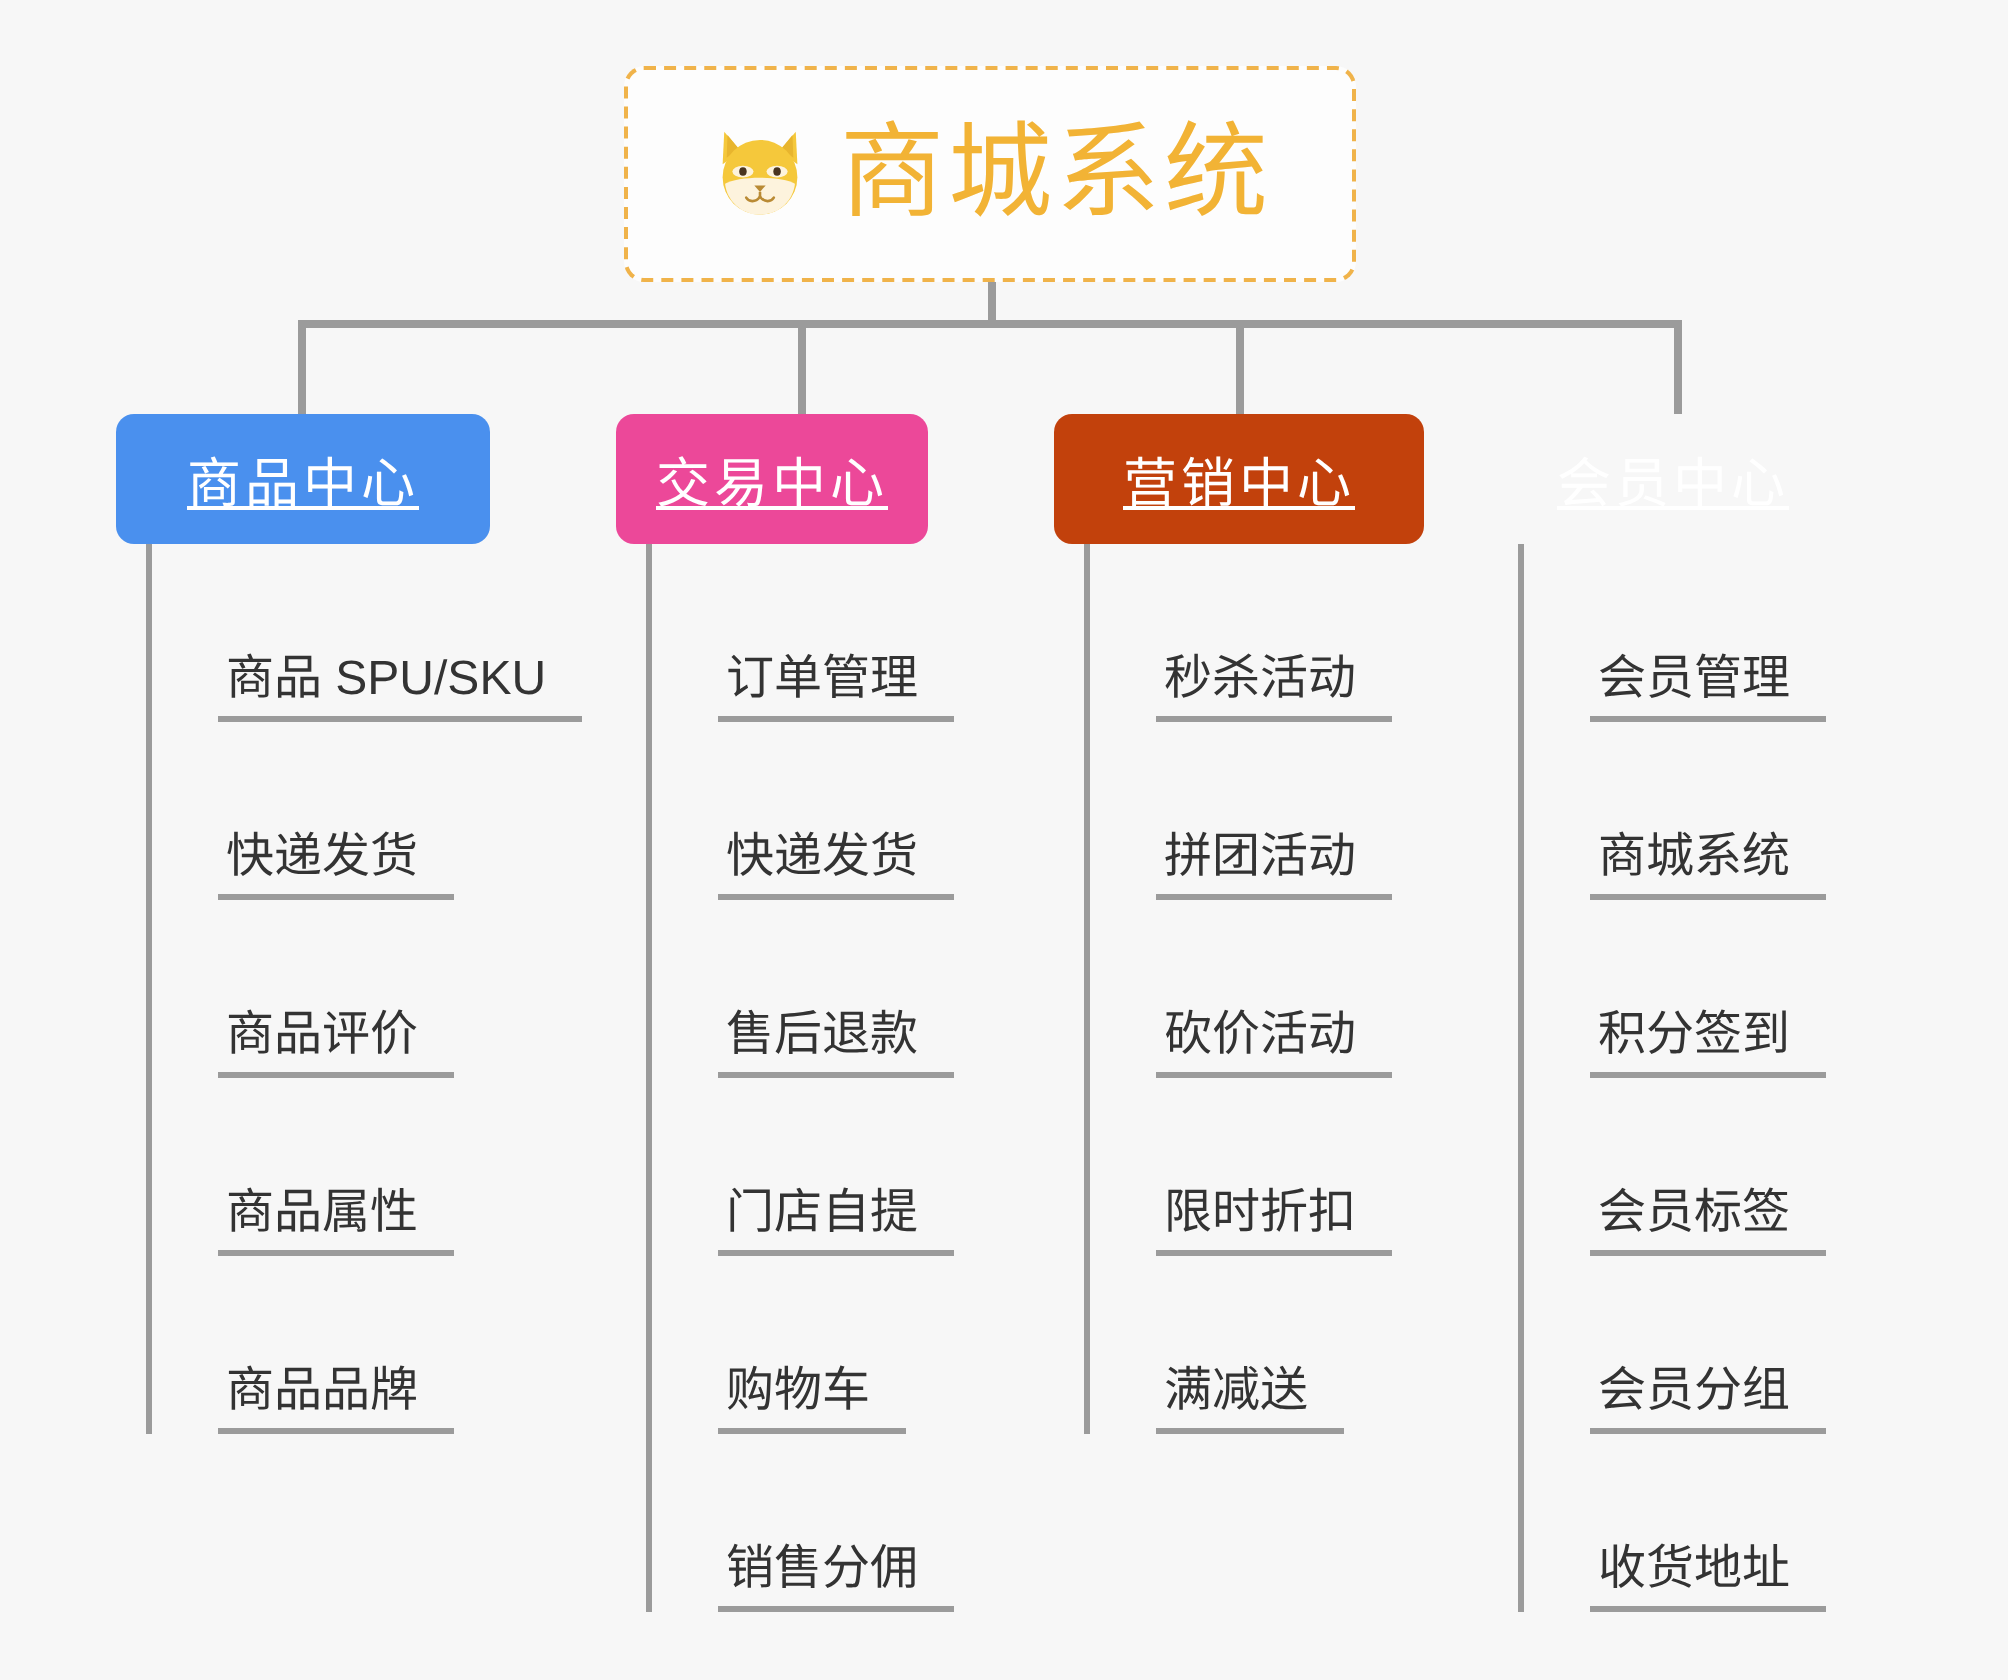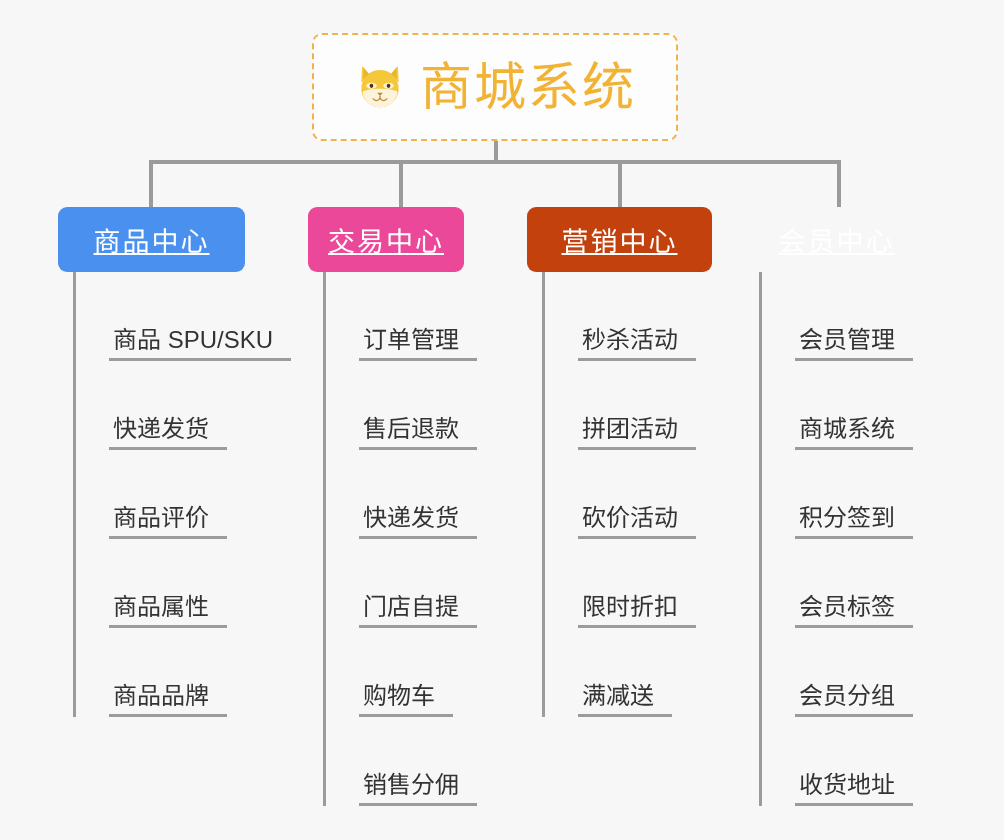--- a/index.html
+++ b/index.html
@@ -175,24 +175,24 @@
 
   <div class="column" style="left:308px;width:185px">
     <div class="cat-box" style="background:#ec4899;width:156px">
       <span>交易中心</span>
     </div>
     <div class="leaf-list">
       <div class="leaf">
           <span class="leaf-label">订单管理</span>
         </div>
       <div class="leaf">
+          <span class="leaf-label">快递发货</span>
+        </div>
+      <div class="leaf">
           <span class="leaf-label">售后退款</span>
-        </div>
-      <div class="leaf">
-          <span class="leaf-label">快递发货</span>
         </div>
       <div class="leaf">
           <span class="leaf-label">门店自提</span>
         </div>
       <div class="leaf">
           <span class="leaf-label">购物车</span>
         </div>
       <div class="leaf">
           <span class="leaf-label">销售分佣</span>
         </div>

